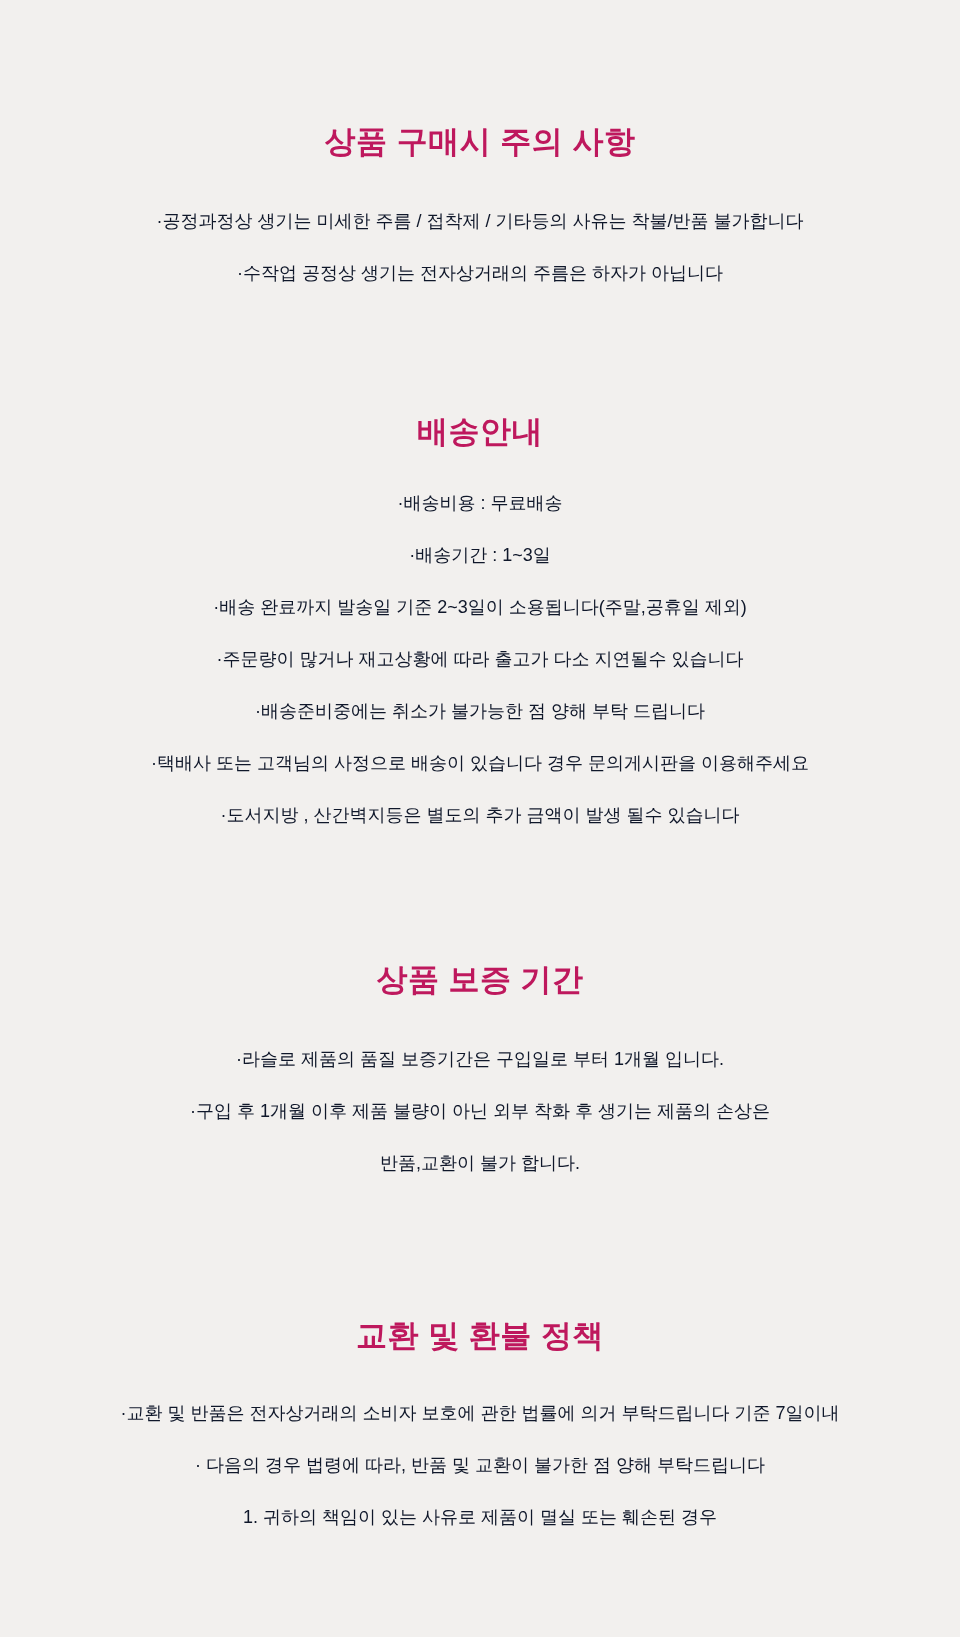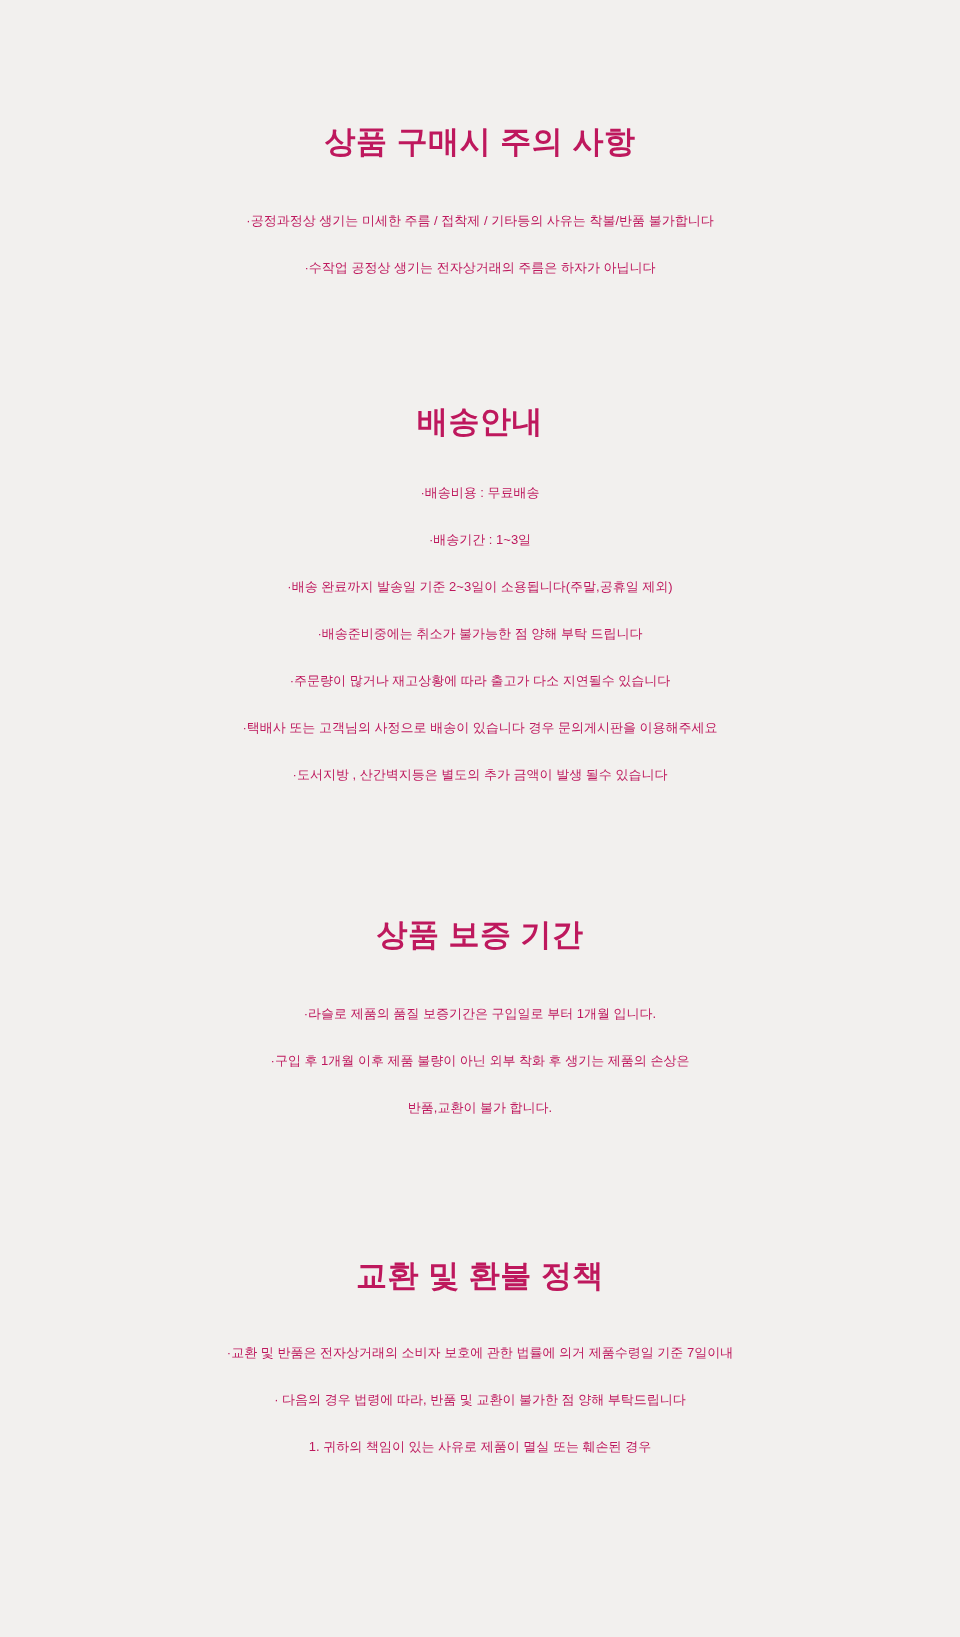--- a/index.html
+++ b/index.html
@@ -25,23 +25,23 @@
     text-align: center;
   }
   .section-title {
     font-size: 31px;
     font-weight: bold;
     letter-spacing: 0.5px;
     color: #be185d;
     line-height: 1.3;
   }
   .line {
-    font-size: 13px;
+    font-size: 18px;
     line-height: 34px;
-    color: #be185d;
+    color: #0f172a;
     font-weight: 400;
   }
   
   .s1 { padding-top: 96px; }
   .s1 .section-title { margin-bottom: 42px; }
   .s2 { padding-top: 78px; }
   .s2 .section-title { margin-bottom: 34px; }
   .s3 { padding-top: 84px; }
   .s3 .section-title { margin-bottom: 42px; }
   .s4 { padding-top: 92px; }
@@ -56,34 +56,34 @@
     <h2 class="section-title">상품 구매시 주의 사항</h2>
     <p class="line">·공정과정상 생기는 미세한 주름 / 접착제 / 기타등의 사유는 착불/반품 불가합니다</p>
     <p class="line">·수작업 공정상 생기는 전자상거래의 주름은 하자가  아닙니다</p>
   </section>
 
   <section class="section s2">
     <h2 class="section-title">배송안내</h2>
     <p class="line">·배송비용 : 무료배송</p>
     <p class="line">·배송기간 : 1~3일</p>
     <p class="line">·배송 완료까지 발송일 기준 2~3일이 소용됩니다(주말,공휴일 제외)</p>
+    <p class="line">·주문량이 많거나 재고상황에 따라 출고가 다소 지연될수 있습니다</p>
     <p class="line">·배송준비중에는 취소가 불가능한 점 양해 부탁 드립니다</p>
-    <p class="line">·주문량이 많거나 재고상황에 따라 출고가 다소 지연될수 있습니다</p>
     <p class="line">·택배사 또는 고객님의 사정으로 배송이 있습니다 경우 문의게시판을 이용해주세요</p>
     <p class="line">·도서지방 , 산간벽지등은 별도의 추가 금액이 발생 될수 있습니다</p>
   </section>
 
   <section class="section s3">
     <h2 class="section-title">상품 보증 기간</h2>
     <p class="line">·라슬로 제품의 품질 보증기간은 구입일로 부터 1개월 입니다.</p>
     <p class="line">·구입 후 1개월 이후 제품 불량이 아닌 외부 착화 후 생기는 제품의 손상은</p>
     <p class="line">반품,교환이 불가 합니다.</p>
   </section>
 
   <section class="section s4">
     <h2 class="section-title">교환 및 환불 정책</h2>
-    <p class="line">·교환 및 반품은 전자상거래의 소비자 보호에 관한 법률에 의거 제품수령일 기준 7일이내</p>
+    <p class="line">·교환 및 반품은 전자상거래의 소비자 보호에 관한 법률에 의거 부탁드립니다 기준 7일이내</p>
     <p class="line">· 다음의 경우 법령에 따라, 반품 및 교환이 불가한 점 양해 부탁드립니다</p>
     <p class="line">1. 귀하의 책임이 있는 사유로 제품이 멸실 또는 훼손된 경우</p>
 
   </section>
 
 </div>
 
 </body></html>

